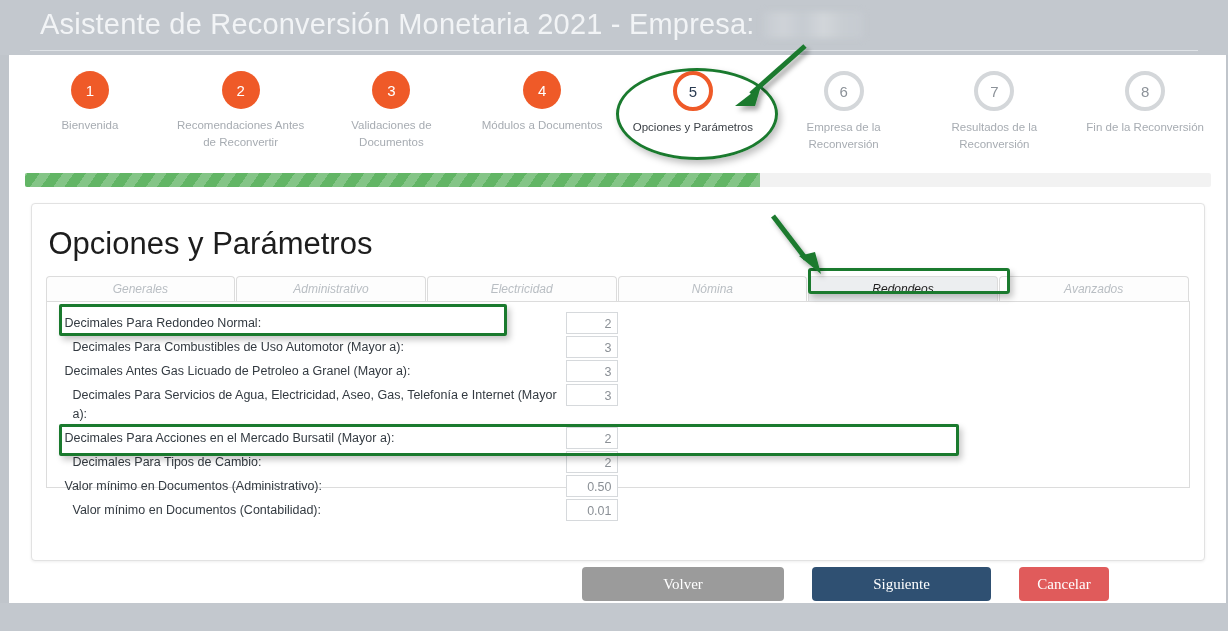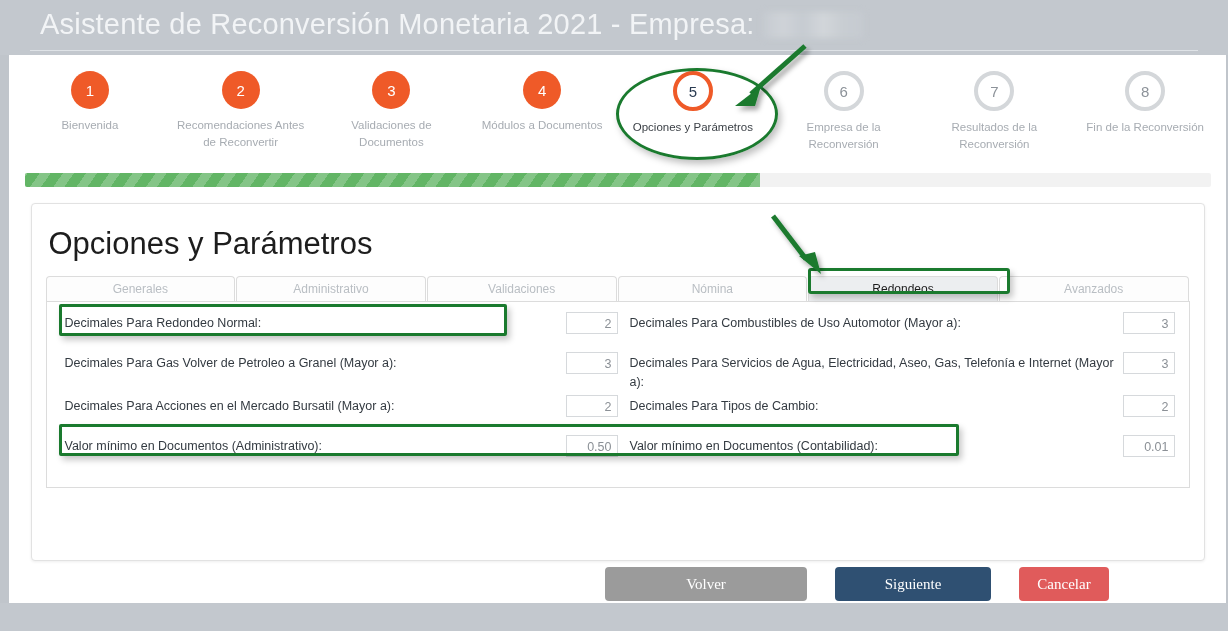--- a/index.html
+++ b/index.html
@@ -147,40 +147,42 @@
     height: 25px;
     border: 1px solid #dcdcdc;
     border-bottom: none;
     border-radius: 4px 4px 0 0;
     background: #fdfdfd;
     color: #b9bec3;
     font-size: 12px;
     display: flex; align-items: center; justify-content: center;
     margin-right: 1px;
     position: relative;
+    font-style: italic;
   }
   .tab.selected {
     background: #eceef0;
     color: #1d1d1d;
   }
 
   .tabpanel {
     border: 1px solid #dcdcdc;
     border-top: none;
     height: 186px;
     padding: 8px 0 0 0;
     position: relative;
   }
 
   
   .form-row {
     display: flex;
     align-items: flex-start;
     padding: 0 14px;
     min-height: 40px;
+    flex-direction: column;
   }
   .fcell {
     display: flex;
     align-items: flex-start;
     width: 50%;
   }
   .flabel {
     font-size: 12.5px;
     color: #333a41;
     line-height: 1.55;
@@ -235,21 +237,21 @@
   .btn {
     border: none;
     border-radius: 4px;
     color: #ffffff;
     font-family: "Liberation Serif", serif;
     font-size: 15px;
     height: 34px;
     cursor: pointer;
   }
   .btn-volver    { background: #9b9b9b; width: 202px; }
-  .btn-siguiente { background: #2f5072; width: 156px; }
+  .btn-siguiente { background: #2f5072; width: 179px; }
   .btn-cancelar  { background: #e05b5b; width: 90px; }
 
   .footerbar {
     position: absolute;
     left: -9px; right: -2px; bottom: 0;
     height: 28px;
     background: #c3c8ce;
   }
 </style>
 </head>
@@ -314,42 +316,42 @@
     <div class="progress-fill" id="progress-fill" style="width: 62%;"></div>
   </div>
 
   <div class="card">
 
     <div class="page-title">Opciones y Parámetros</div>
 
     <div class="tabs">
       <div class="tab">Generales</div>
       <div class="tab">Administrativo</div>
-      <div class="tab">Validaciones</div>
+      <div class="tab">Electricidad</div>
       <div class="tab">Nómina</div>
       <div class="tab selected">Redondeos</div>
       <div class="tab">Avanzados</div>
     </div>
 
     <div class="tabpanel">
 
       <div class="form-row">
         <div class="fcell left">
           <div class="flabel">Decimales Para Redondeo Normal:</div>
           <input class="finput" type="text" readonly="" value="2" style="">
         </div>
         <div class="fcell right">
           <div class="flabel">Decimales Para Combustibles de Uso Automotor (Mayor a):</div>
           <input class="finput" type="text" readonly="" value="3" style="">
         </div>
       </div>
 
       <div class="form-row">
         <div class="fcell left">
-          <div class="flabel">Decimales Para Gas Volver de Petroleo a Granel (Mayor a):</div>
+          <div class="flabel">Decimales Antes Gas Licuado de Petroleo a Granel (Mayor a):</div>
           <input class="finput" type="text" readonly="" value="3" style="">
         </div>
         <div class="fcell right">
           <div class="flabel">Decimales Para Servicios de Agua, Electricidad, Aseo, Gas, Telefonía e Internet (Mayor a):</div>
           <input class="finput" type="text" readonly="" value="3" style="">
         </div>
       </div>
 
       <div class="form-row">
         <div class="fcell left">

